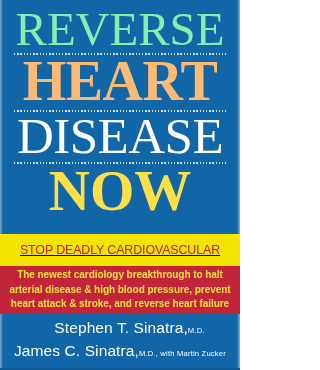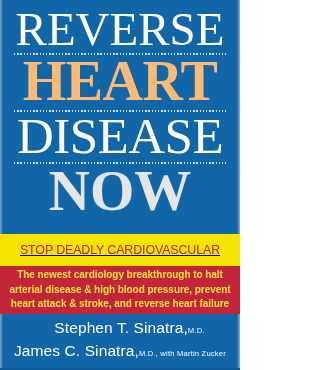--- a/index.html
+++ b/index.html
@@ -176,27 +176,27 @@
 </style>
 </head>
 <body>
 
 <div class="book-cover" style="background: rgb(17, 102, 168);">
 
   <div class="edge-left"></div>
   <div class="edge-right"></div>
 
   <div class="title-block">
-    <span class="title-line title-reverse" style="color: #ffffff;">REVERSE</span>
+    <span class="title-line title-reverse" style="color: #86efac;">REVERSE</span>
     <div class="dot-rule"></div>
     <span class="title-line title-heart" style="color: #fdba74;">HEART</span>
     <div class="dot-rule"></div>
     <span class="title-line title-disease" style="color: rgb(255, 255, 255);">DISEASE</span>
     <div class="dot-rule"></div>
-    <span class="title-line title-now" style="color: #e5e5e5;">NOW</span>
+    <span class="title-line title-now" style="color: #fde047;">NOW</span>
   </div>
 
   <div class="band-yellow" style="background: rgb(243, 229, 0);">
     <span class="sub-line" style="color: rgb(181, 35, 31);">STOP DEADLY CARDIOVASCULAR</span>
   </div>
 
   <div class="band-red" style="background: rgb(194, 37, 57);">
     <span class="blurb-line" style="color: rgb(245, 226, 60);">The newest cardiology breakthrough to halt</span>
     <span class="blurb-line" style="color: rgb(245, 226, 60);">arterial disease &amp; high blood pressure, prevent</span>
     <span class="blurb-line" style="color: rgb(245, 226, 60); text-align: center;">heart attack &amp; stroke, and reverse heart failure</span>

